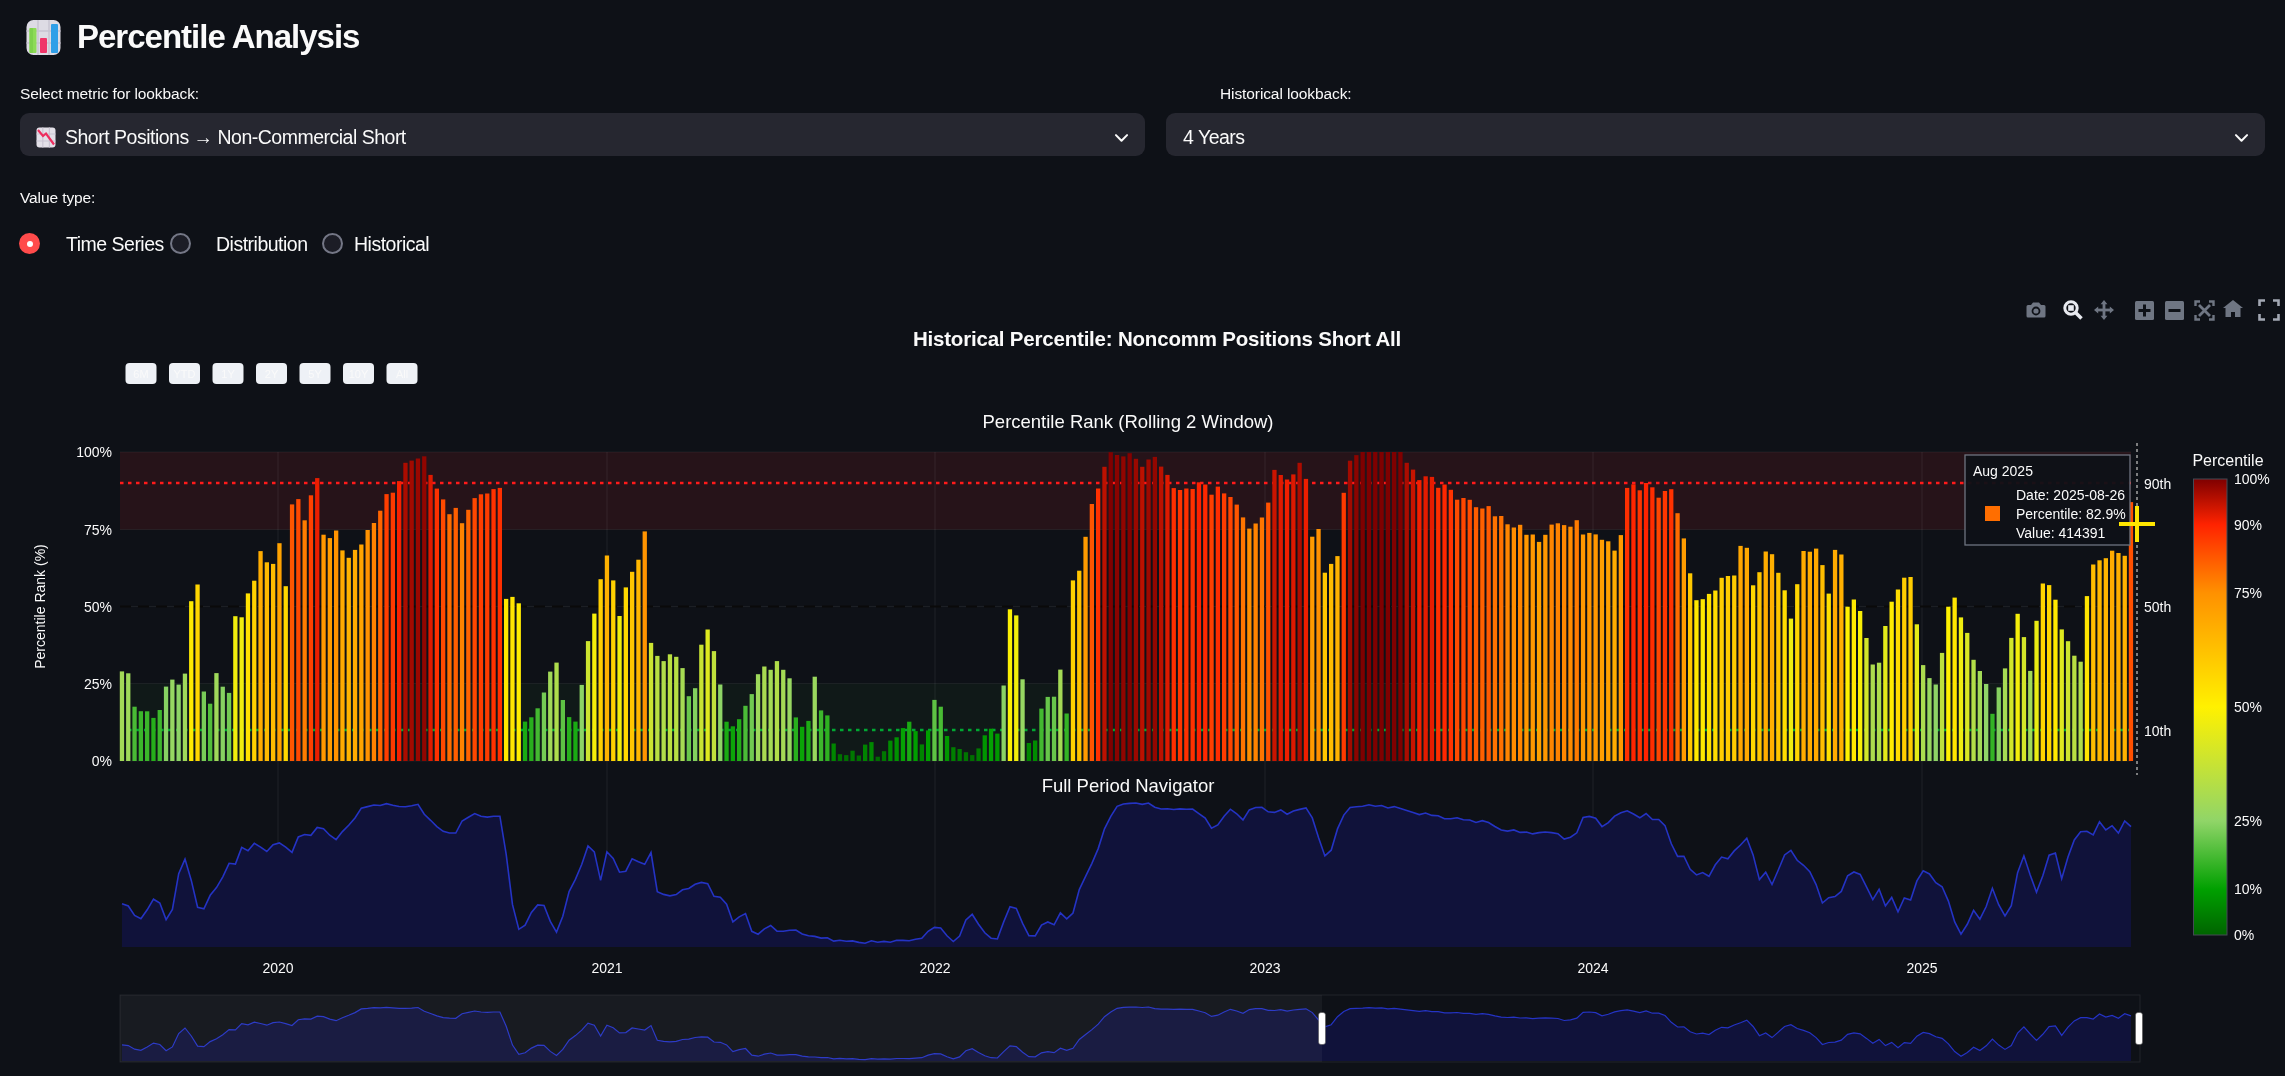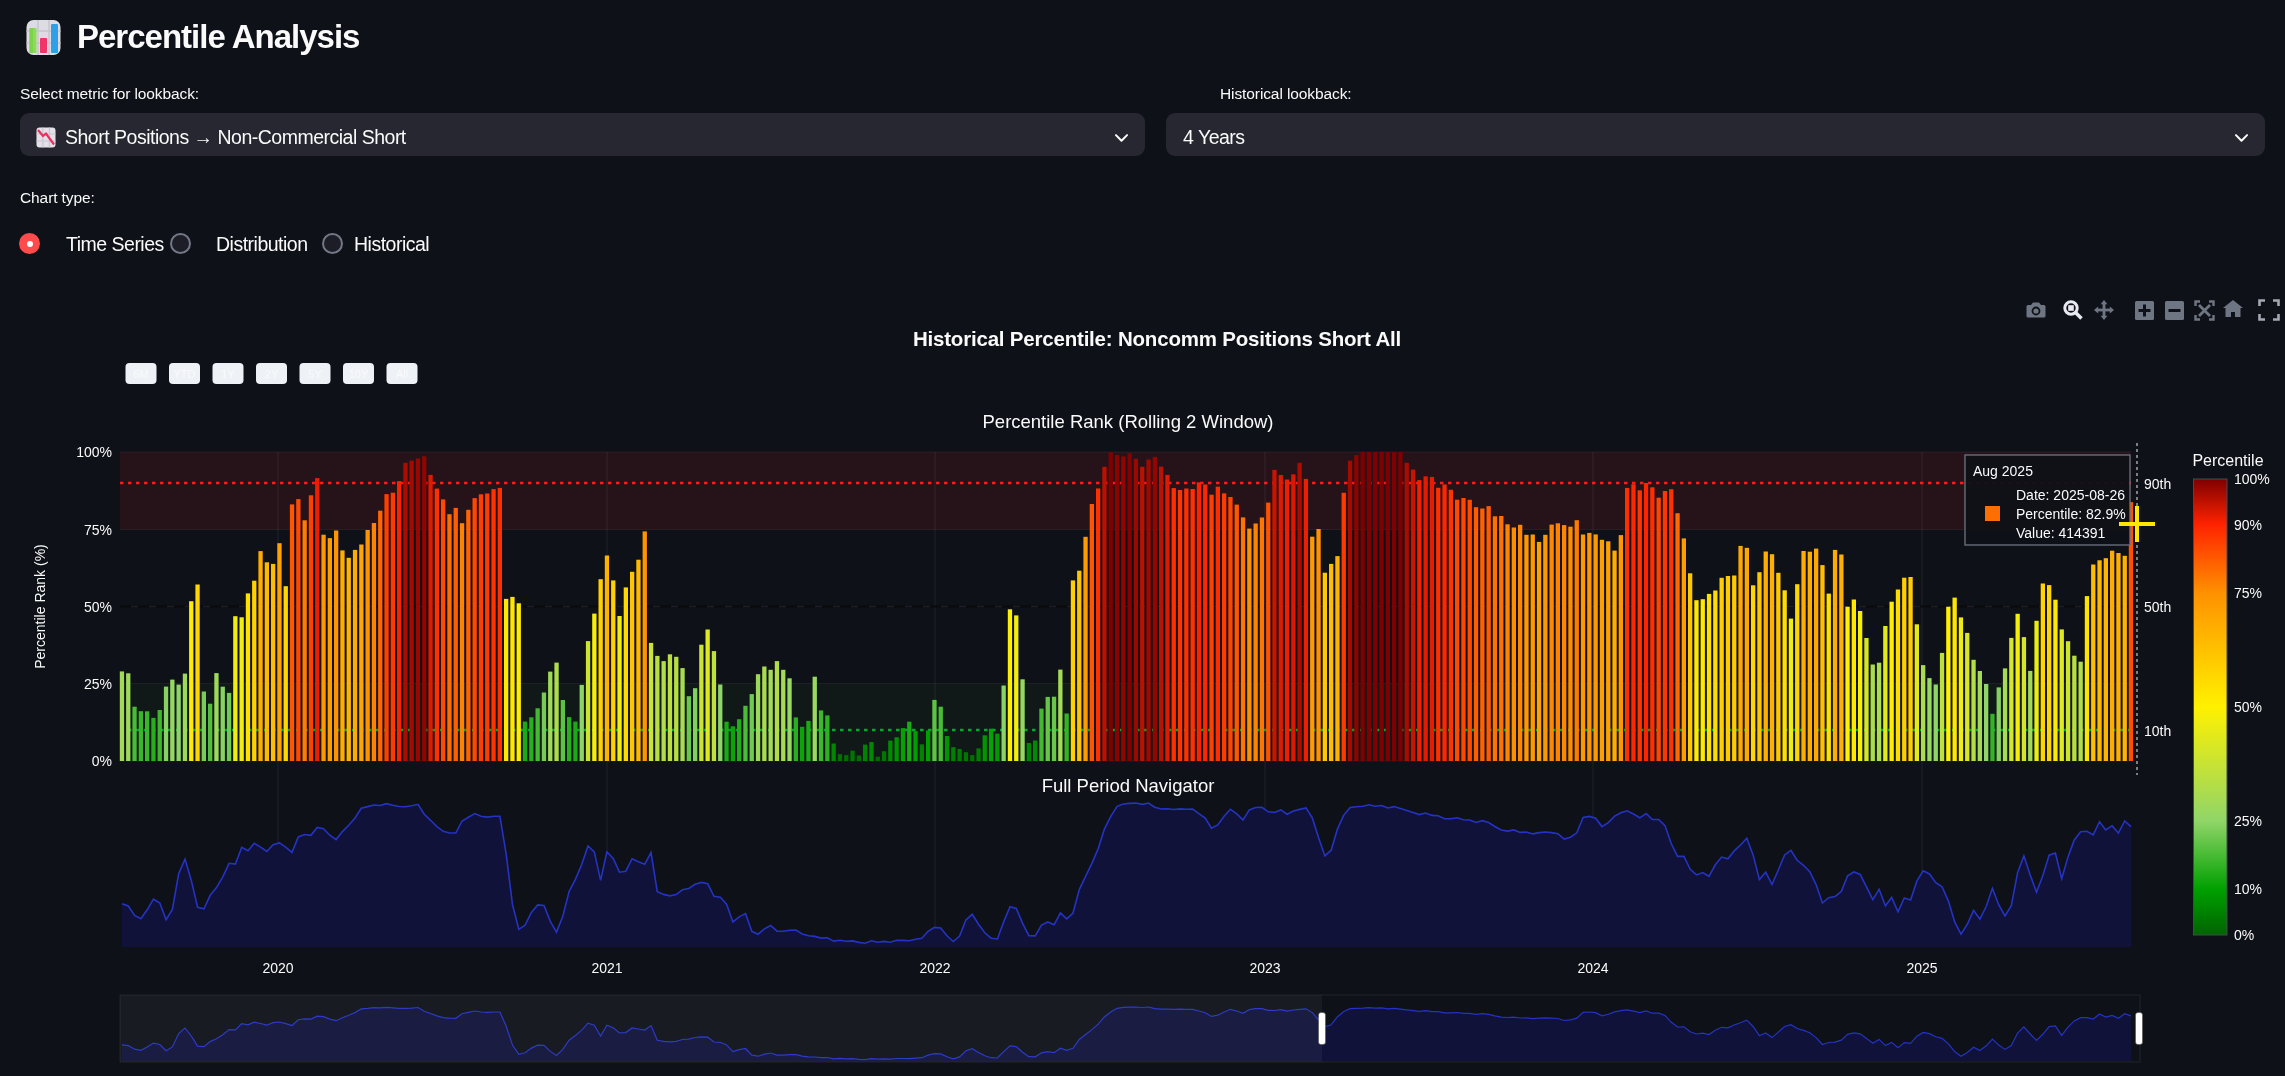--- a/index.html
+++ b/index.html
@@ -33,21 +33,21 @@
     <svg width="19" height="19" viewBox="0 0 24 24" style="position:absolute;right:14px;top:15px">
 <path d="M5 9l7 7 7-7" stroke="#fafafa" stroke-width="2.6" fill="none" stroke-linecap="round" stroke-linejoin="round"></path>
 </svg>
 </div>
 <div class="sbox" style="left:1166px;top:113px;width:1099px">
   <div class="txt" style="left:17px">4 Years</div>
     <svg width="19" height="19" viewBox="0 0 24 24" style="position:absolute;right:14px;top:15px">
 <path d="M5 9l7 7 7-7" stroke="#fafafa" stroke-width="2.6" fill="none" stroke-linecap="round" stroke-linejoin="round"></path>
 </svg>
 </div>
-<div class="lbl" style="left:20px;top:189px">Chart type:</div>
+<div class="lbl" style="left:20px;top:189px">Value type:</div>
 <div class="radio" style="left:19px;top:233px;background:#ff4b4b"></div>
 <div class="abs" style="left:26.5px;top:240.5px;width:6px;height:6px;border-radius:50%;background:#fff"></div>
 <div class="rlbl" style="left:66px;top:233px">Time Series</div>
 <div class="radio" style="left:170px;top:233px;border:2px solid #747786;background:#1c1d26"></div>
 <div class="rlbl" style="left:216px;top:233px">Distribution</div>
 <div class="radio" style="left:322px;top:233px;border:2px solid #747786;background:#1c1d26"></div>
 <div class="rlbl" style="left:354px;top:233px">Historical</div>
 <svg width="2285" height="790" viewBox="0 0 2285 790" style="position:absolute;left:0;top:286px">
 <defs>
 <linearGradient id="cbg" x1="0" y1="0" x2="0" y2="1">

